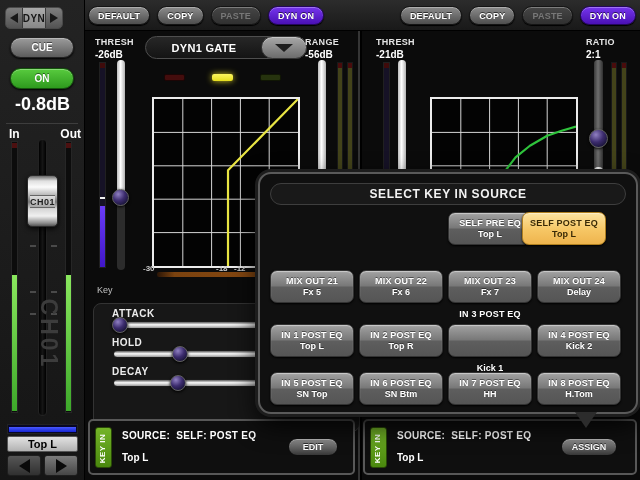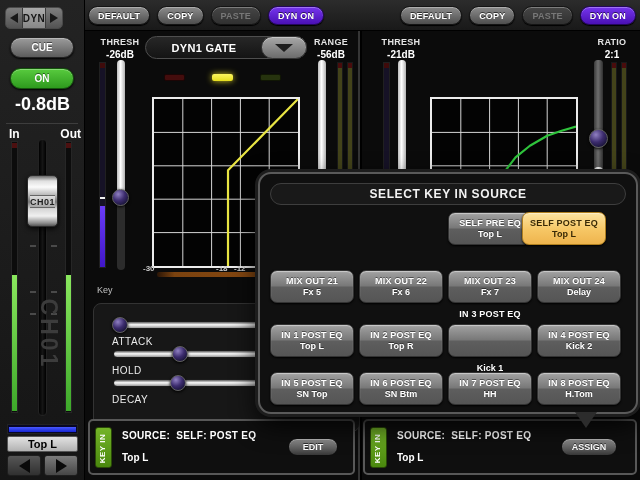--- a/index.html
+++ b/index.html
@@ -64,21 +64,21 @@
       box-shadow:inset 0 1px 0 rgba(255,255,255,.3),0 1px 1px #000;text-shadow:0 -1px 0 rgba(0,0,0,.6);}
   .tb.gray{background:linear-gradient(180deg,#8c8c8c,#4e4e4e);}
   .tb.disabled{background:linear-gradient(180deg,#464646,#303030);color:#777;text-shadow:none;}
   .tb.purple{background:linear-gradient(180deg,#7636ee,#4a10b4);border-color:#24065e;}
   .tb.graywide{background:linear-gradient(180deg,#8c8c8c,#4e4e4e);padding:0 18px;}
 
   
   .panel{position:absolute;top:31px;bottom:0;background:#0b0b0b;}
   .panel.pl{left:85px;width:275px;border-right:2px solid #353535;}
   .panel.pr{left:362px;width:278px;}
-  .ph{position:absolute;text-align:center;color:#e4e4e4;}
+  .ph{position:absolute;text-align:left;color:#e4e4e4;}
   .ph .t{font-size:9px;font-weight:bold;letter-spacing:.3px;}
   .ph .v{font-size:10px;font-weight:bold;color:#fff;margin-top:2px;}
   .dd{position:absolute;height:23px;border-radius:12px;background:linear-gradient(180deg,#272727,#141414);
       border:1px solid #4e4e4e;}
   .dd-label{position:absolute;left:0;right:44px;top:0;bottom:0;display:flex;align-items:center;justify-content:center;
       color:#fff;font-size:11px;font-weight:bold;letter-spacing:.3px;}
   .dd-arrow{position:absolute;right:-1px;top:-1px;width:46px;height:23px;border-radius:12px;
       background:linear-gradient(180deg,#a8a8a8,#6c6c6c);border:1px solid #333;
       display:flex;align-items:center;justify-content:center;box-shadow:inset 0 1px 0 rgba(255,255,255,.35);}
   .dd-tri{width:0;height:0;border-left:9px solid transparent;border-right:9px solid transparent;border-top:8px solid #1e1e1e;}
@@ -99,21 +99,21 @@
   .graph{position:absolute;width:148px;height:171px;background:#030303;border:2px solid #ececec;}
   .graph svg{display:block;width:100%;height:100%;}
   .led{position:absolute;top:43px;width:21px;height:7px;border-radius:2px;}
   .gtick{position:absolute;top:233px;font-size:8px;font-weight:bold;color:#c8c8c8;}
   .obar{position:absolute;left:72px;top:241px;width:146px;height:5px;border-radius:2px;
         background:linear-gradient(90deg,#2a1506,#7a420f 12%,#8a4a12 88%,#3a1e08);}
   .keylbl{position:absolute;left:12px;top:254px;font-size:9px;color:#c0c0c0;}
 
   .envpanel{position:absolute;left:8px;top:272px;width:267px;height:129px;background:#171717;
             border:1px solid #333;border-radius:8px;}
-  .env-label{position:absolute;left:18px;font-size:10px;font-weight:normal;color:#ececec;letter-spacing:.5px;margin-top:28px;}
+  .env-label{position:absolute;left:18px;font-size:10px;font-weight:bold;color:#ececec;letter-spacing:.5px;}
   .env-slider{position:absolute;left:19px;width:240px;height:8px;}
   .env-track{position:absolute;left:0;top:0;width:240px;height:8px;border-radius:4px;border:1px solid #1c1c1c;
              background:linear-gradient(180deg,#5c5c5c,#fafafa 45%,#cfcfcf 70%,#969696);}
   .env-thumb{width:16px;height:16px;top:-4px;}
 
   .keybar{position:absolute;top:388px;height:56px;background:#0f0f0f;border:2px solid #585858;border-radius:5px;}
   .keybadge{position:absolute;left:5px;top:6px;width:17px;height:41px;border-radius:3px;border:1px solid #2a4a08;
             background:linear-gradient(180deg,#74b428,#4a880e);}
   .keybadge span{position:absolute;left:-13px;top:12px;width:41px;height:17px;transform:rotate(-90deg);
             text-align:center;font-size:8px;font-weight:bold;color:#fff;line-height:16px;letter-spacing:.5px;}

